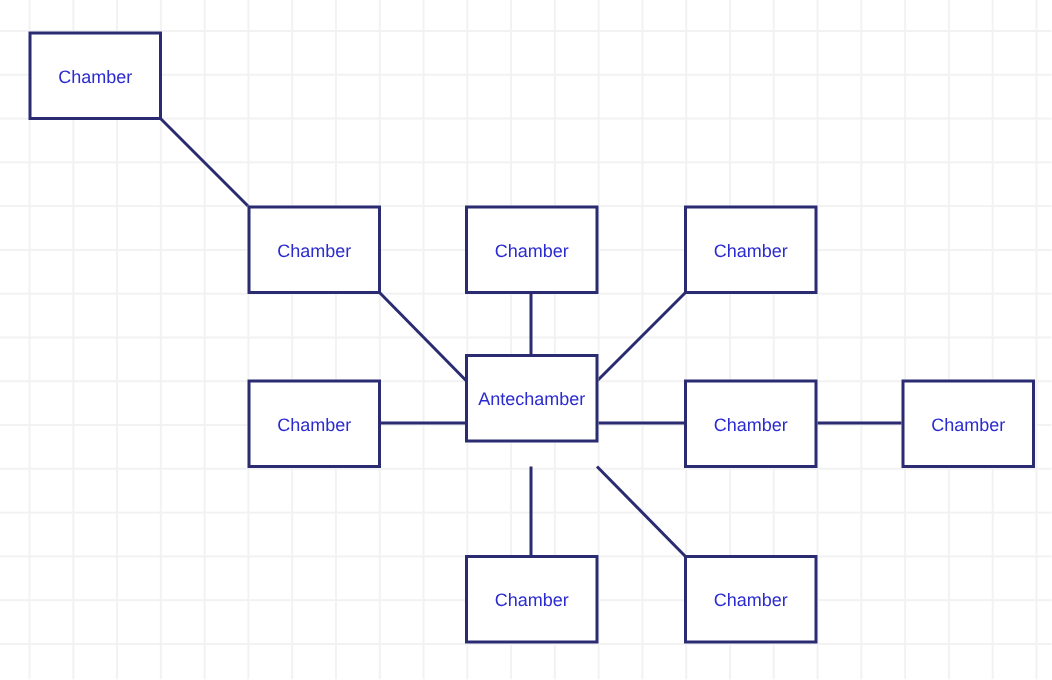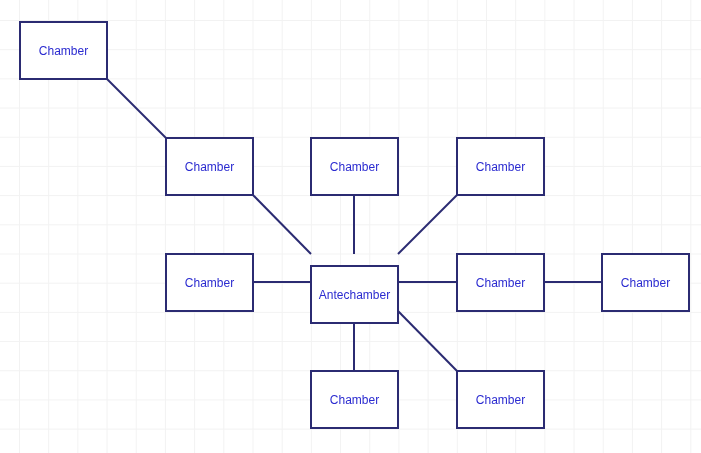--- a/index.html
+++ b/index.html
@@ -71,21 +71,21 @@
     </div>
     <div class="node" style="left: 310px; top: 137px; width: 89px; height: 59px;">
       <span class="node-label">Chamber</span>
     </div>
     <div class="node" style="left: 456px; top: 137px; width: 89px; height: 59px;">
       <span class="node-label">Chamber</span>
     </div>
     <div class="node" style="left: 165px; top: 253px; width: 89px; height: 59px;">
       <span class="node-label">Chamber</span>
     </div>
-    <div class="node" style="left: 310px; top: 265px; width: 89px; height: 59px;">
+    <div class="node" style="left: 310px; top: 236px; width: 89px; height: 59px;">
       <span class="node-label">Antechamber</span>
     </div>
     <div class="node" style="left: 456px; top: 253px; width: 89px; height: 59px;">
       <span class="node-label">Chamber</span>
     </div>
     <div class="node" style="left: 601px; top: 253px; width: 89px; height: 59px;">
       <span class="node-label">Chamber</span>
     </div>
     <div class="node" style="left: 310px; top: 370px; width: 89px; height: 59px;">
       <span class="node-label">Chamber</span>

